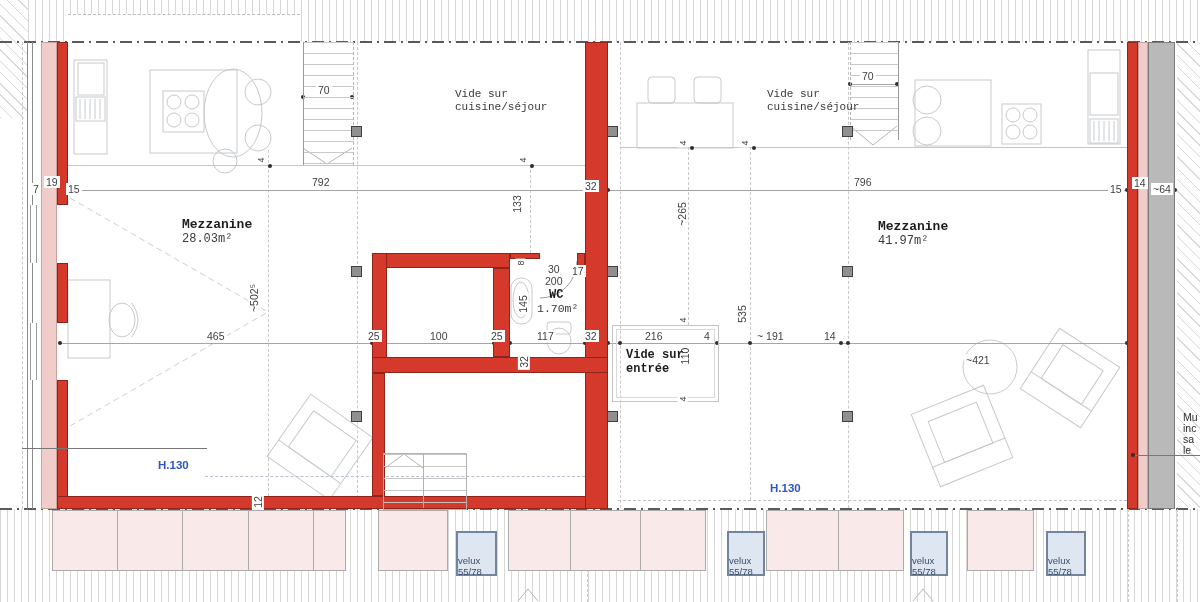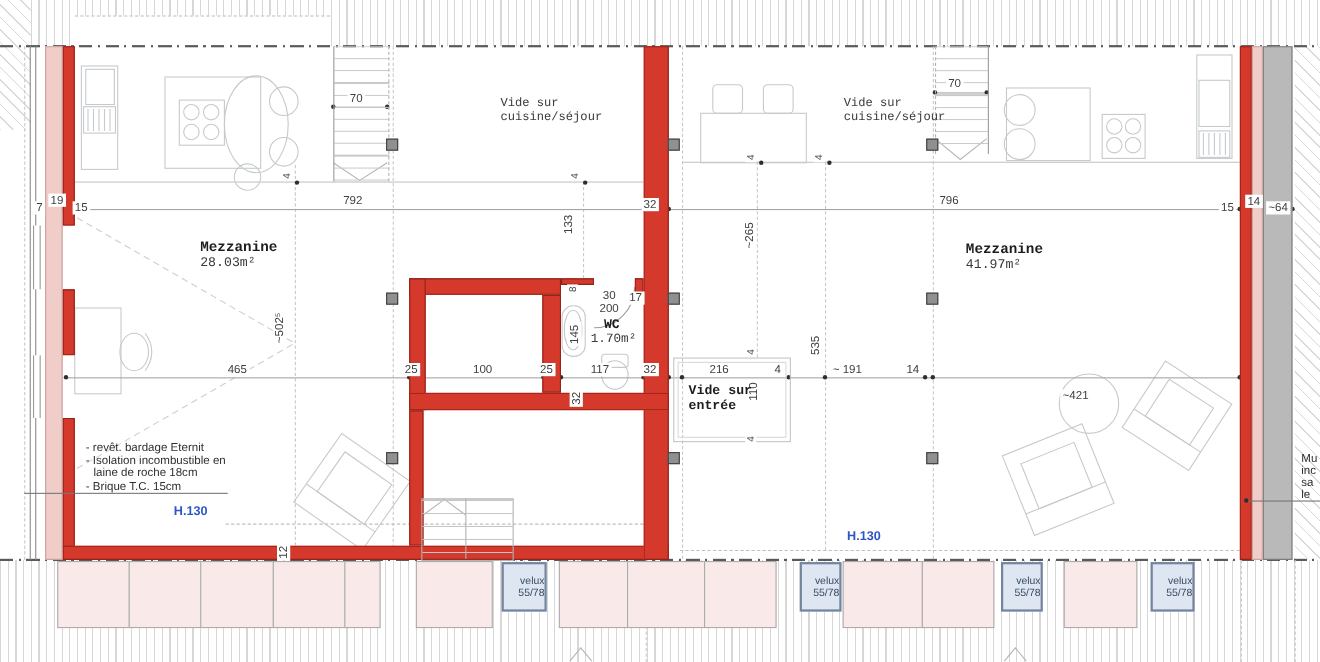--- a/index.html
+++ b/index.html
@@ -30,21 +30,21 @@
   .lbl{font-size:11px;line-height:13px;color:#3a3a3a;white-space:nowrap;font-family:Liberation Mono, monospace;}
   .bold{font-weight:bold;color:#1d1d1d;}
   .blue{color:#2d55c8;font-weight:bold;font-size:11.5px;}
   .room{font-size:13px;}
   
   .stair{background:repeating-linear-gradient(180deg,#c9c9c9 0 1px,transparent 1px 11px);
          border-left:1px solid #9a9a9a;border-right:1px dashed #b5b5b5;}
   .stair.r{border-right:1px solid #9a9a9a;border-left:1px dashed #b5b5b5;}
   .storage{background:repeating-linear-gradient(180deg,#c5c5c5 0 1px,transparent 1px 12px);border:1px solid #b2b2b2;}
   
-  .velux{background:#dde6f1;border:2px solid #72849f;font-size:9.5px;line-height:11px;color:#3c4c66;text-align:right;padding-top:10px;box-sizing:border-box;}
+  .velux{background:#dde6f1;border:2px solid #72849f;font-size:9.5px;line-height:11px;color:#3c4c66;text-align:left;padding-top:22px;box-sizing:border-box;margin-top:20px;}
   .dormer{background:#f9e9e8;border:1px solid #ababab;box-sizing:border-box;}
   .post{width:11px;height:11px;background:#909090;border:1px solid #3f3f3f;box-sizing:border-box;}
   .vrect{border:1px solid #c2c5c8;}
   .vrect2{border:1px solid #d7d9db;}
   .notes{font-size:10.5px;line-height:11.5px;color:#2f2f2f;white-space:nowrap;}
 </style>
 </head>
 <body>
 
 <div id="plan">
@@ -300,26 +300,20 @@
   </div>
   <div class="abs lbl bold" style="left:626px;top:348px;font-size:12px;line-height:14px;">
     <span>Vide sur</span><br>
     <span>entrée</span>
   </div>
   <div class="abs lbl bold" style="left:537px;top:289px;font-size:12px;margin-left:12px;">WC</div>
   <div class="abs lbl" style="left:537px;top:302px;font-size:11.5px;">1.70m²</div>
   <div class="abs blue" style="left:158px;top:459px;">H.130</div>
   <div class="abs blue" style="left:770px;top:482px;">H.130</div>
 
-  <div class="abs notes" style="left:78px;top:402px;">
-    <div>- revêt. bardage Eternit</div>
-    <div>- Isolation incombustible en</div>
-    <div style="padding-left:7px;">laine de roche 18cm</div>
-    <div>- Brique T.C. 15cm</div>
-  </div>
   <div class="abs notes" style="left:1183px;top:412px;line-height:11px;">
     <div>Mu</div>
     <div>inc</div>
     <div>sa</div>
     <div>le</div>
   </div>
 
 </div>
 
 </body></html>

